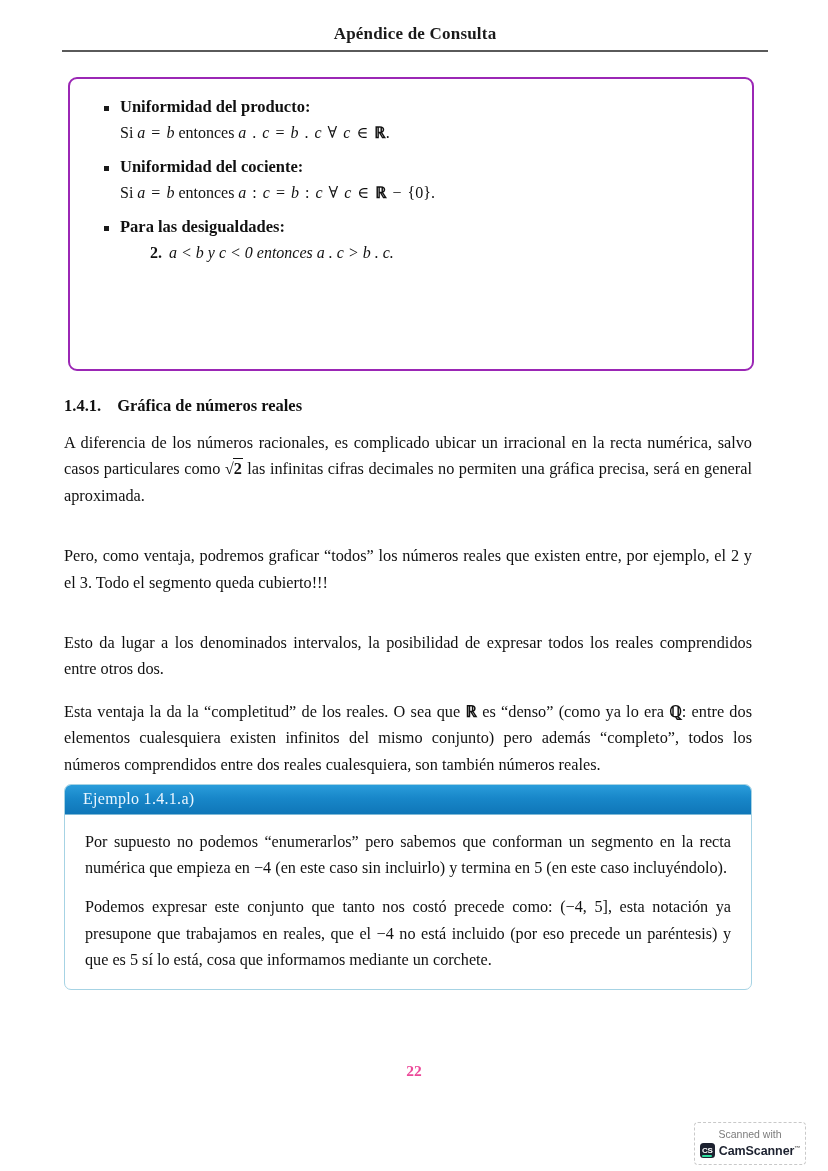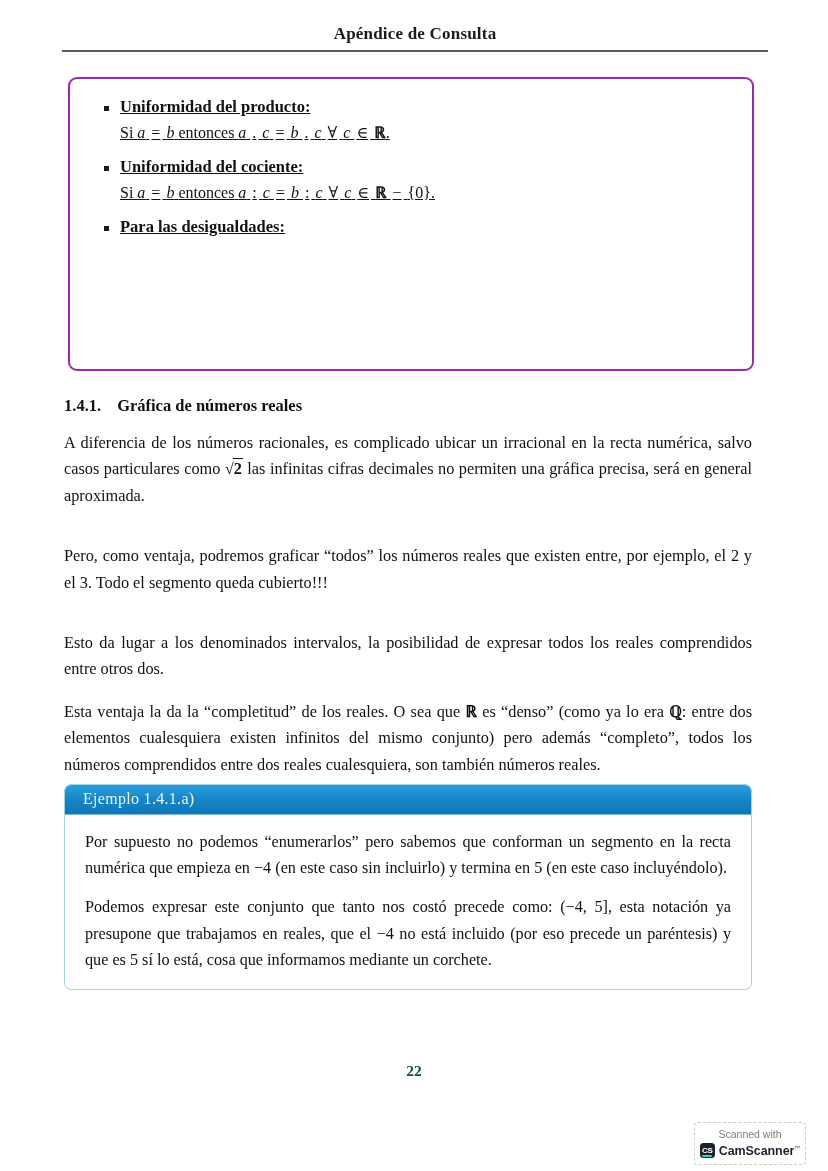--- a/index.html
+++ b/index.html
@@ -53,21 +53,21 @@
     box-sizing: border-box;
     border: 2px solid #9b27b5;
     border-radius: 9px;
     background: #ffffff;
   }
   .bullet-list {
     margin: 0;
     padding: 18px 20px 0 34px;
     list-style: none;
   }
-  .bullet-item { margin-bottom: 14px; text-decoration: underline; }
+  .bullet-item { margin-bottom: 14px; }
   .bullet-item:last-child { margin-bottom: 0; }
   .bullet-row {
     display: flex;
     align-items: flex-start;
   }
   .sq-bullet {
     width: 5px;
     height: 5px;
     background: #1a1a1a;
     margin: 9px 11px 0 0;
@@ -172,21 +172,21 @@
 
   
   .page-number {
     position: absolute;
     left: 0;
     top: 1050px;
     width: 828px;
     text-align: center;
     font-size: 15.5px;
     font-weight: bold;
-    color: #14532d;
+    color: #ec4899;
   }
 
   
   .watermark {
     position: absolute;
     left: 694px;
     top: 1110px;
     width: 112px;
     box-sizing: border-box;
     border: 1px dashed #c9c9c9;
@@ -314,20 +314,23 @@
           <span>{0}</span><span>.</span>
         </div>
       </li>
 
       <li class="bullet-item">
         <div class="bullet-row">
           <span class="sq-bullet"></span>
           <span class="bullet-title">Para las desigualdades:</span>
         </div>
         <ol class="num-list">
+          <li>
+            <span class="num-lead">2.</span><span class="mi">a &lt; b y c &lt; 0 entonces a . c &gt; b . c.</span>
+          </li>
         </ol>
       </li>
 
     </ul>
   </div>
 
   <div class="section-heading">
     <span class="num">1.4.1.</span><span>Gráfica de números reales</span>
   </div>
 

